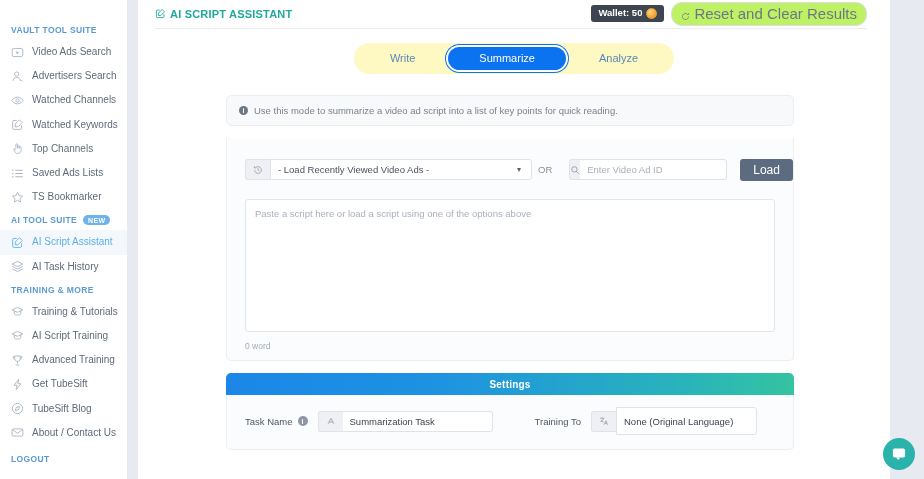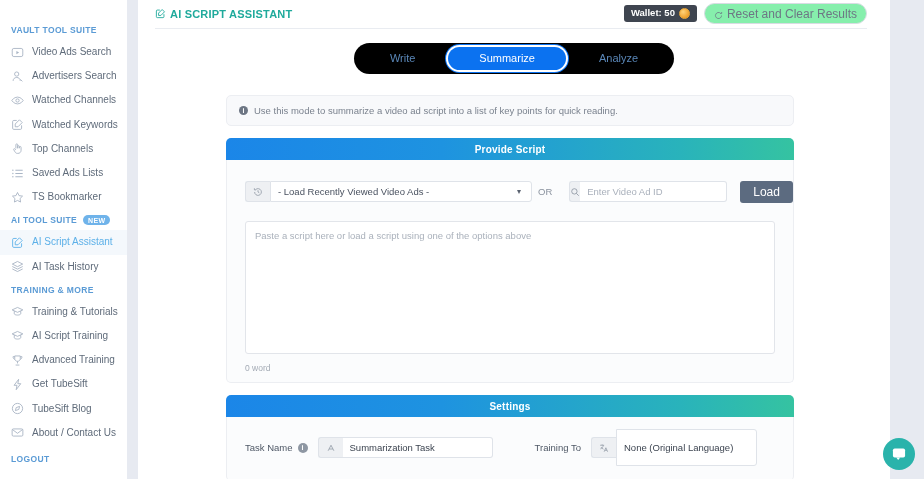--- a/index.html
+++ b/index.html
@@ -119,41 +119,41 @@
     cursor: pointer;
   }
   .coin {
     width: 11px; height: 11px; border-radius: 50%;
     background: radial-gradient(circle at 35% 32%, #ffd27a, #efa12e 70%, #d98c1c);
     border: 1px solid #e8a63a;
     display: inline-block;
   }
   .reset-btn {
     border: 1px solid #d8dce3;
-    background: #86efac;
+    background: #bef264;
     color: #6d7684;
-    font-size: 12px;
+    font-size: 15px;
     border-radius: 11px;
     padding: 3.5px 9px;
     display: flex; align-items: flex-end; gap: 4px;
     line-height: 1;
     cursor: pointer;
     white-space: nowrap;
   }
   .reset-btn svg { width: 9px; height: 9px; display: block; }
   .hdr-divider {
     height: 1px; background: #e9ecf1;
     margin: 6px 23px 0 17px;
   }
 
   
   .tab-row { display: flex; justify-content: center; margin-top: 14px; }
   .tab-group {
     display: flex; align-items: center;
-    background: #000000;
+    background: #fef9c3;
     border-radius: 18px;
     padding: 4px 5px;
     gap: 2px;
   }
   .tab {
     font-size: 11px;
     color: #5a87b8;
     padding: 6px 31px;
     border-radius: 15px;
     cursor: pointer;
@@ -320,21 +320,21 @@
     border-left: none;
     border-radius: 0 3px 3px 0;
     font-size: 9.5px;
     color: #3c4插450;
     color: #3c4450;
     padding: 0 7px;
     font-family: "Liberation Sans", sans-serif;
   }
   .lang-sel {
     flex: 0 0 141px;
-    height: 37px;
+    height: 28px;
     background: #fff;
     border: 1px solid #dfe3e9;
     border-radius: 0 3px 3px 0;
     font-size: 9.5px;
     color: #3c4450;
     padding: 0 18px 0 7px;
     font-family: "Liberation Sans", sans-serif;
     appearance: none;
     -webkit-appearance: none;
     cursor: pointer;
@@ -560,21 +560,20 @@
           <div class="tab">Analyze</div>
         </div>
       </div>
 
       <div class="info-banner">
         <span class="ico">i</span>
         <span>Use this mode to summarize a video ad script into a list of key points for quick reading.</span>
       </div>
 
       <section class="panel">
-        <div class="panel-head">Provide Script</div>
         <div class="panel-body">
 
           <div class="form-row">
             <div class="select-wrap">
               <span class="input-addon">
                   <svg viewBox="0 0 16 16" fill="none" stroke="currentColor" stroke-width="1.2">
                     <path d="M2.6 8a5.4 5.4 0 1 0 1.8-4"></path>
                     <path d="M2.2 2v2.6h2.6"></path>
                     <path d="M8 5.2V8l2 1.2"></path>
                   </svg>

